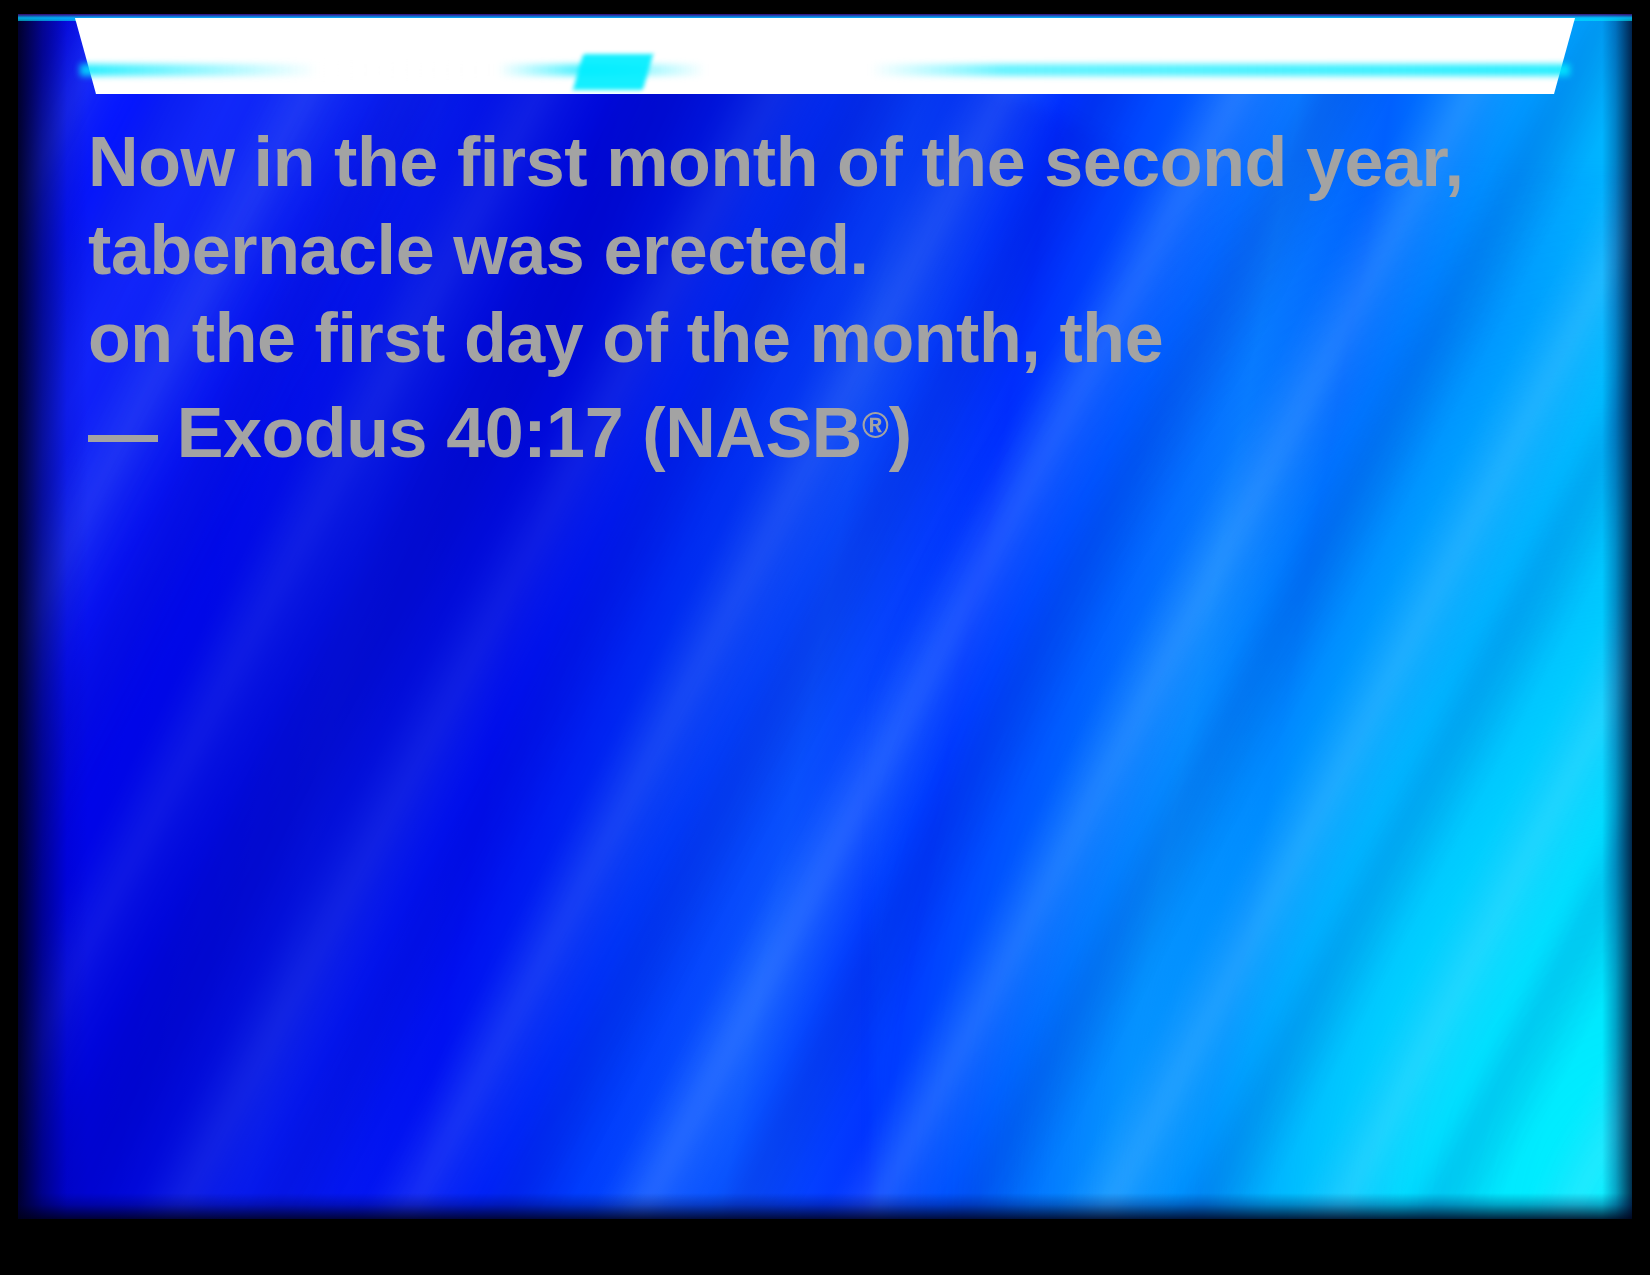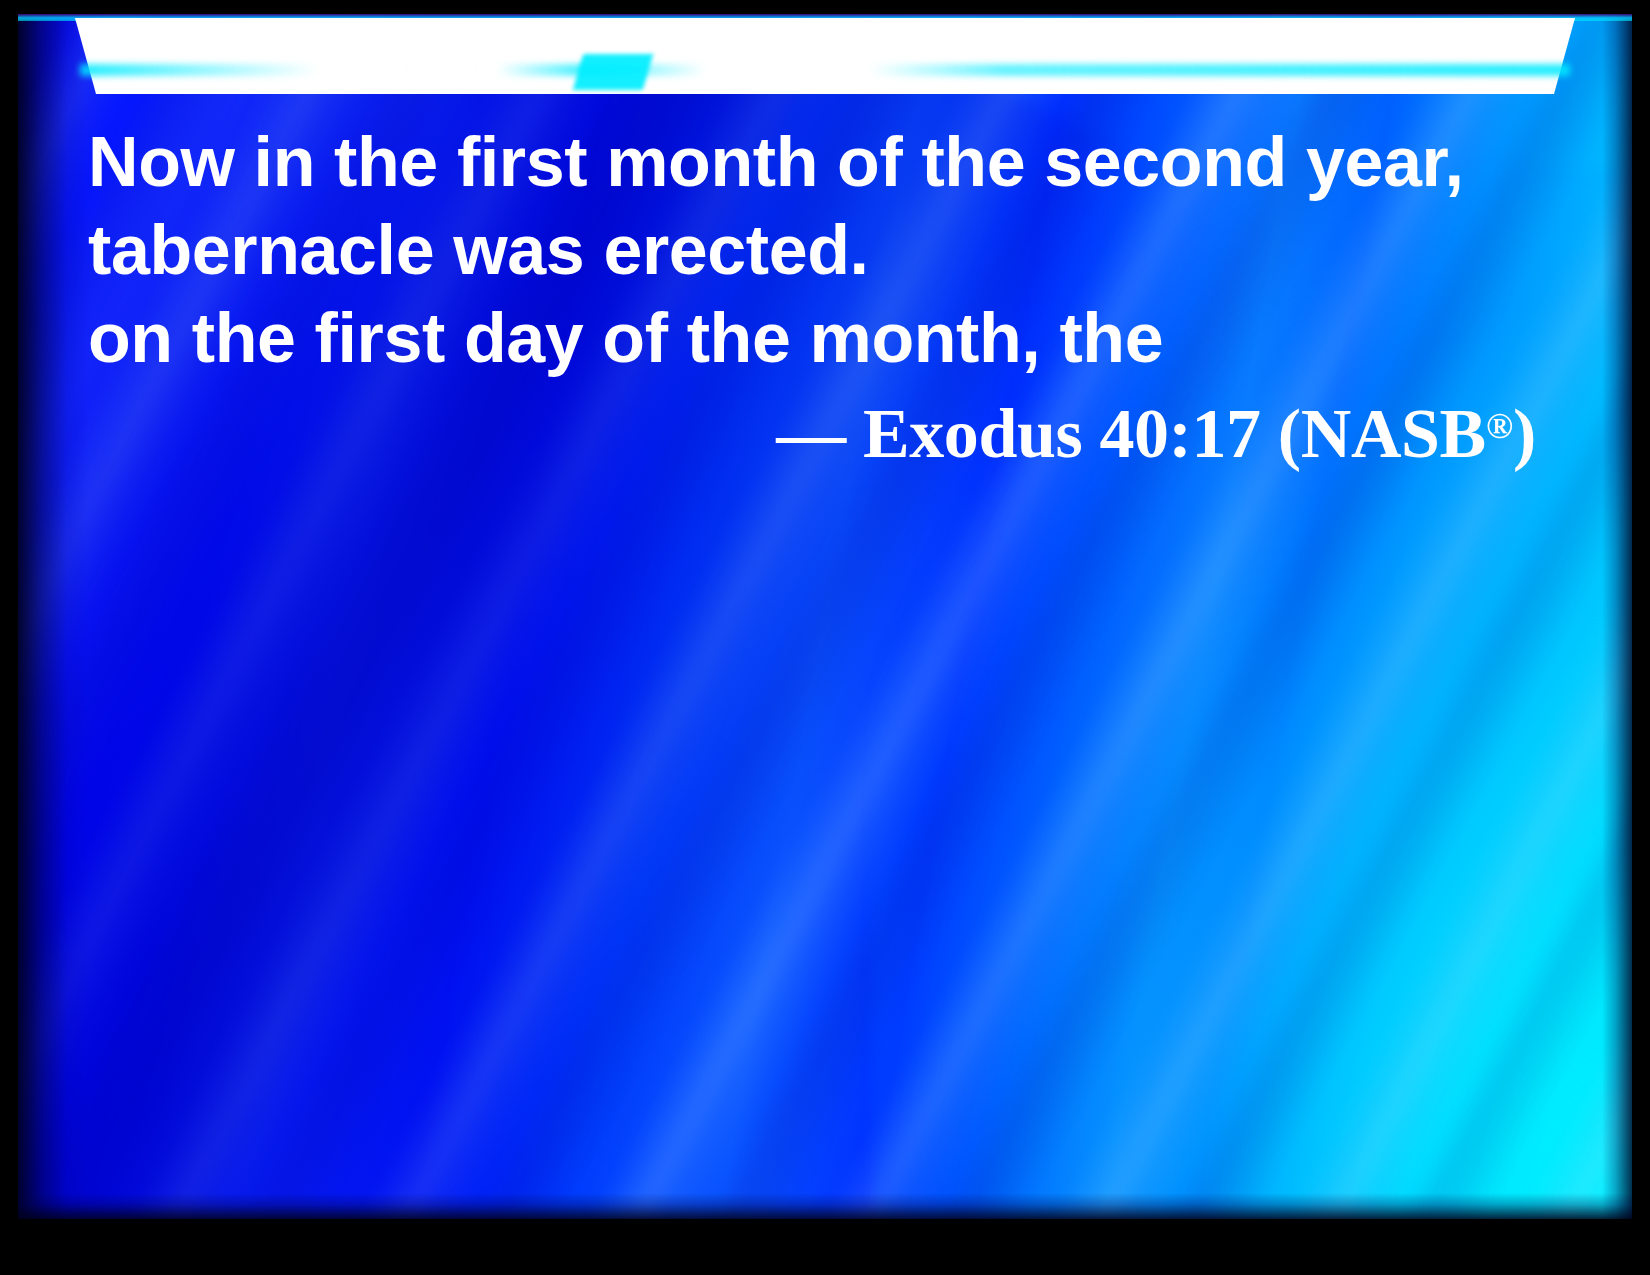--- a/index.html
+++ b/index.html
@@ -262,39 +262,38 @@
     );
   }
 
   
   .quote-block {
     position: absolute;
     left: 88px;
     top: 118px;
     width: 1450px;
     z-index: 5;
-    color: #ffffff;
+    color: #a3a3a3;
     font-weight: bold;
     font-size: 70px;
     line-height: 88px;
     letter-spacing: -0.4px;
     font-stretch: condensed;
   }
 
   .quote-line {
     display: block;
     white-space: nowrap;
   }
 
   .attribution {
     display: block;
-    text-align: right;
+    text-align: left;
     padding-right: 2px;
     white-space: nowrap;
-    font-family: Liberation Serif, serif;
   }
 
   .reg-mark {
     font-size: 0.52em;
     vertical-align: 0.52em;
     font-weight: bold;
     letter-spacing: 0;
   }
 </style>
 </head>

